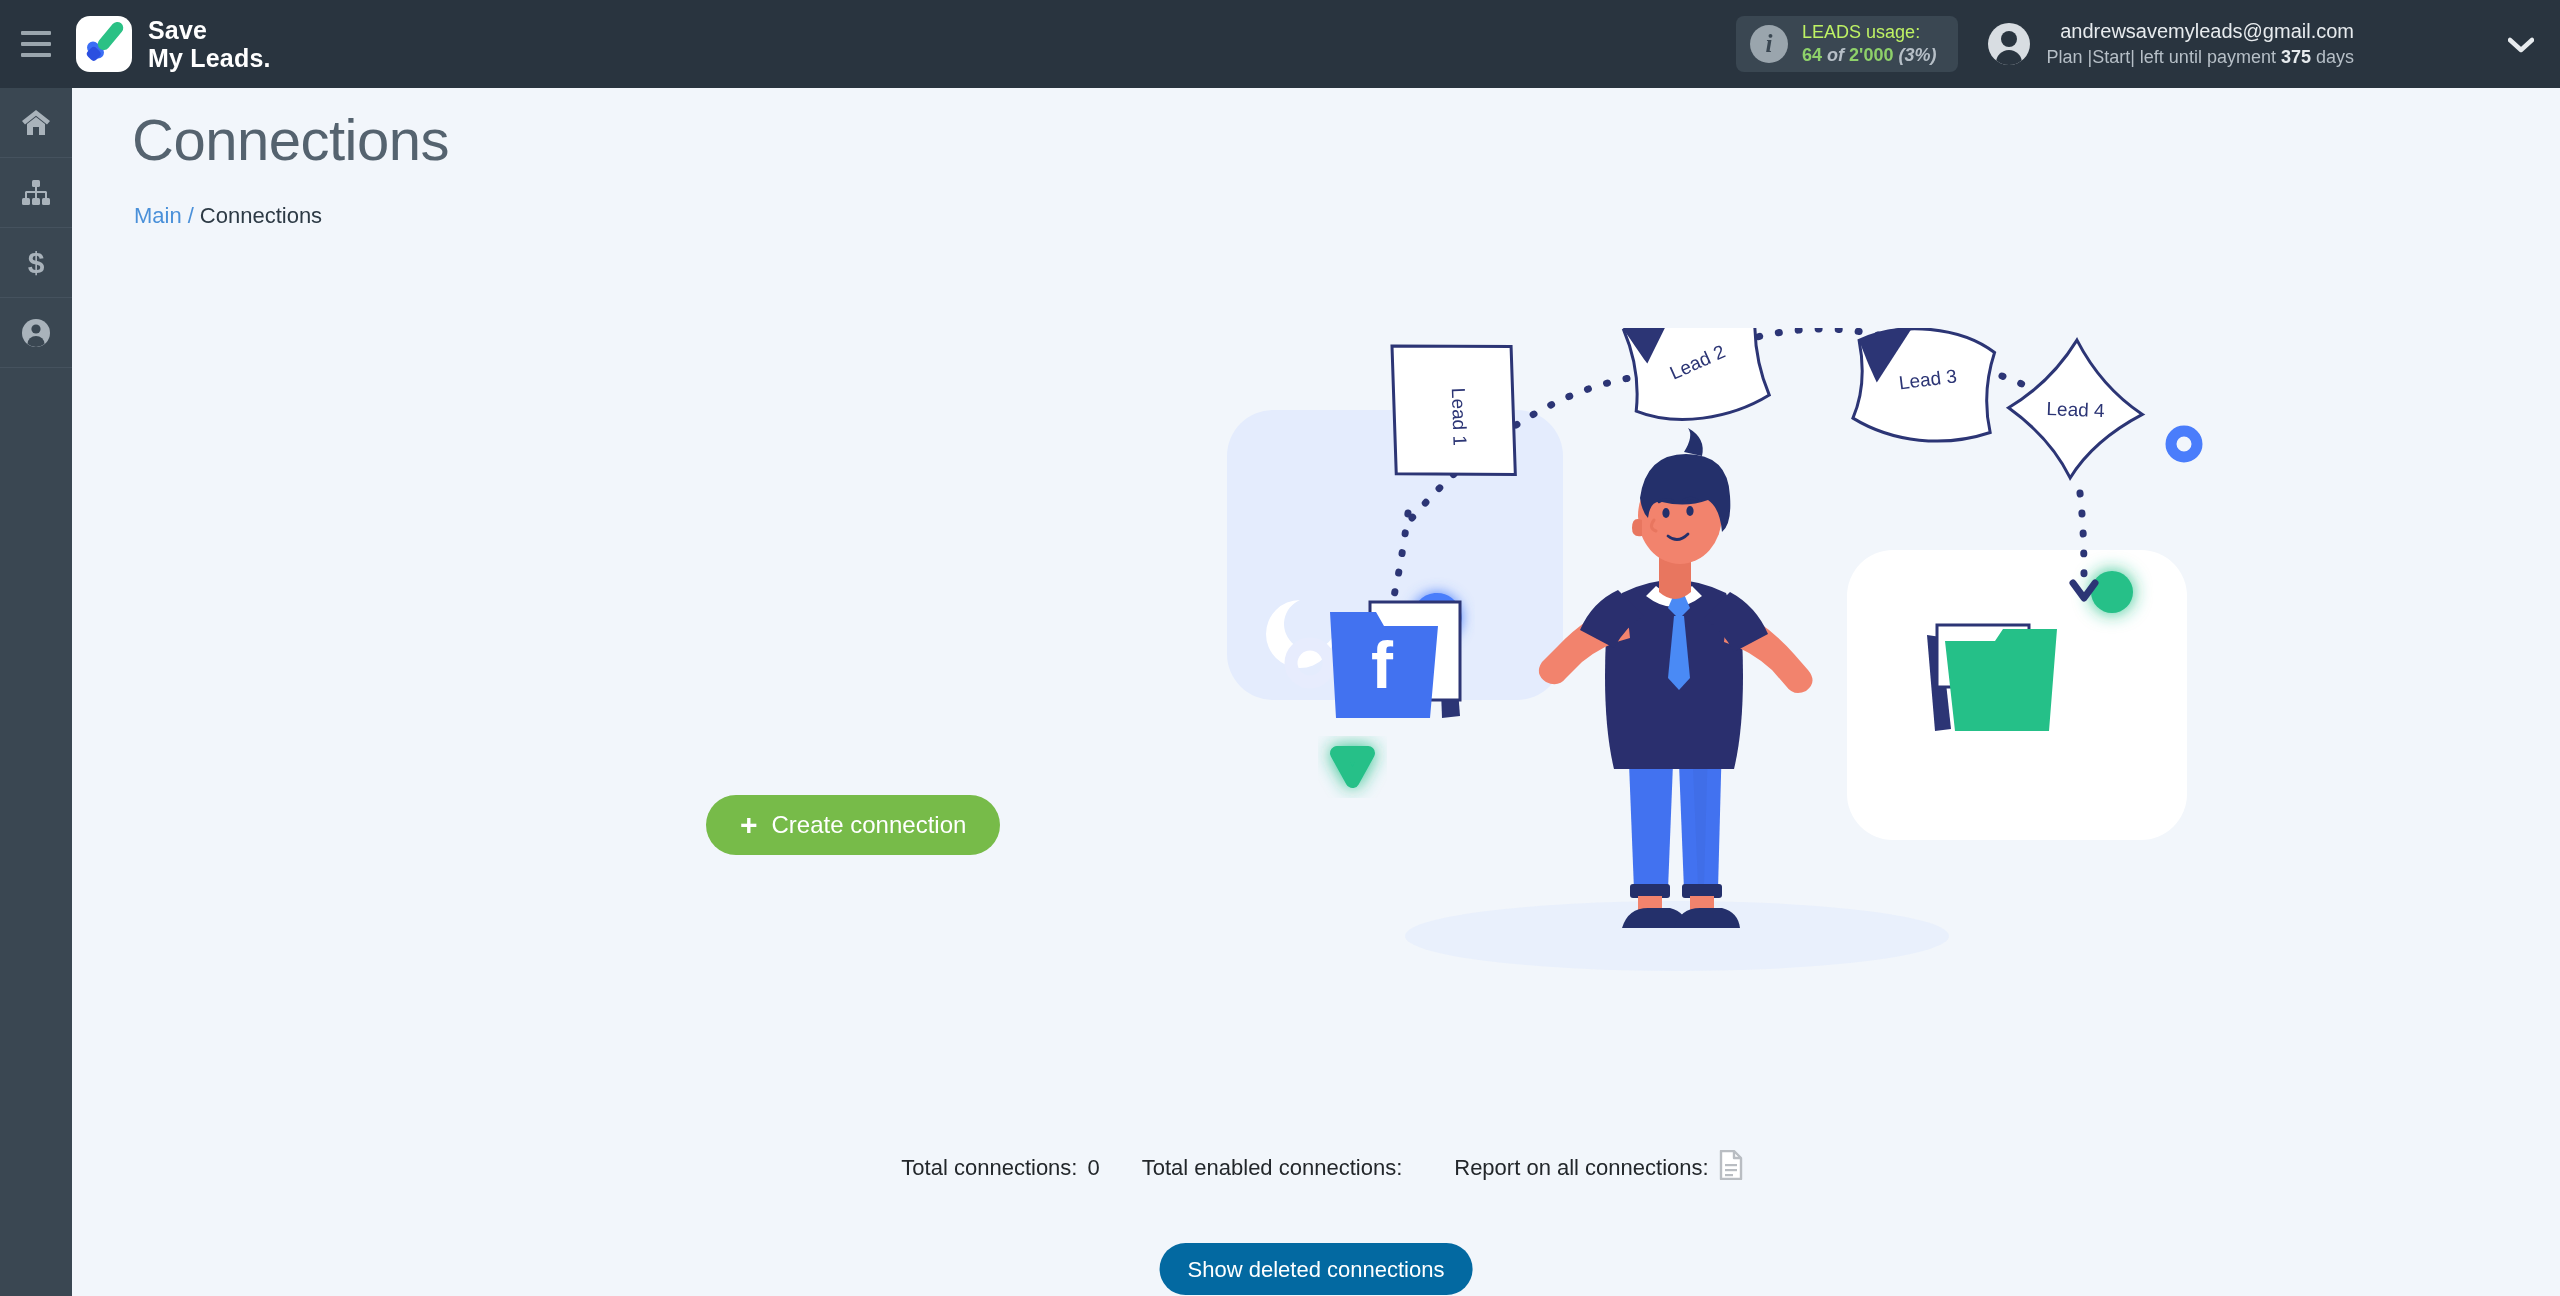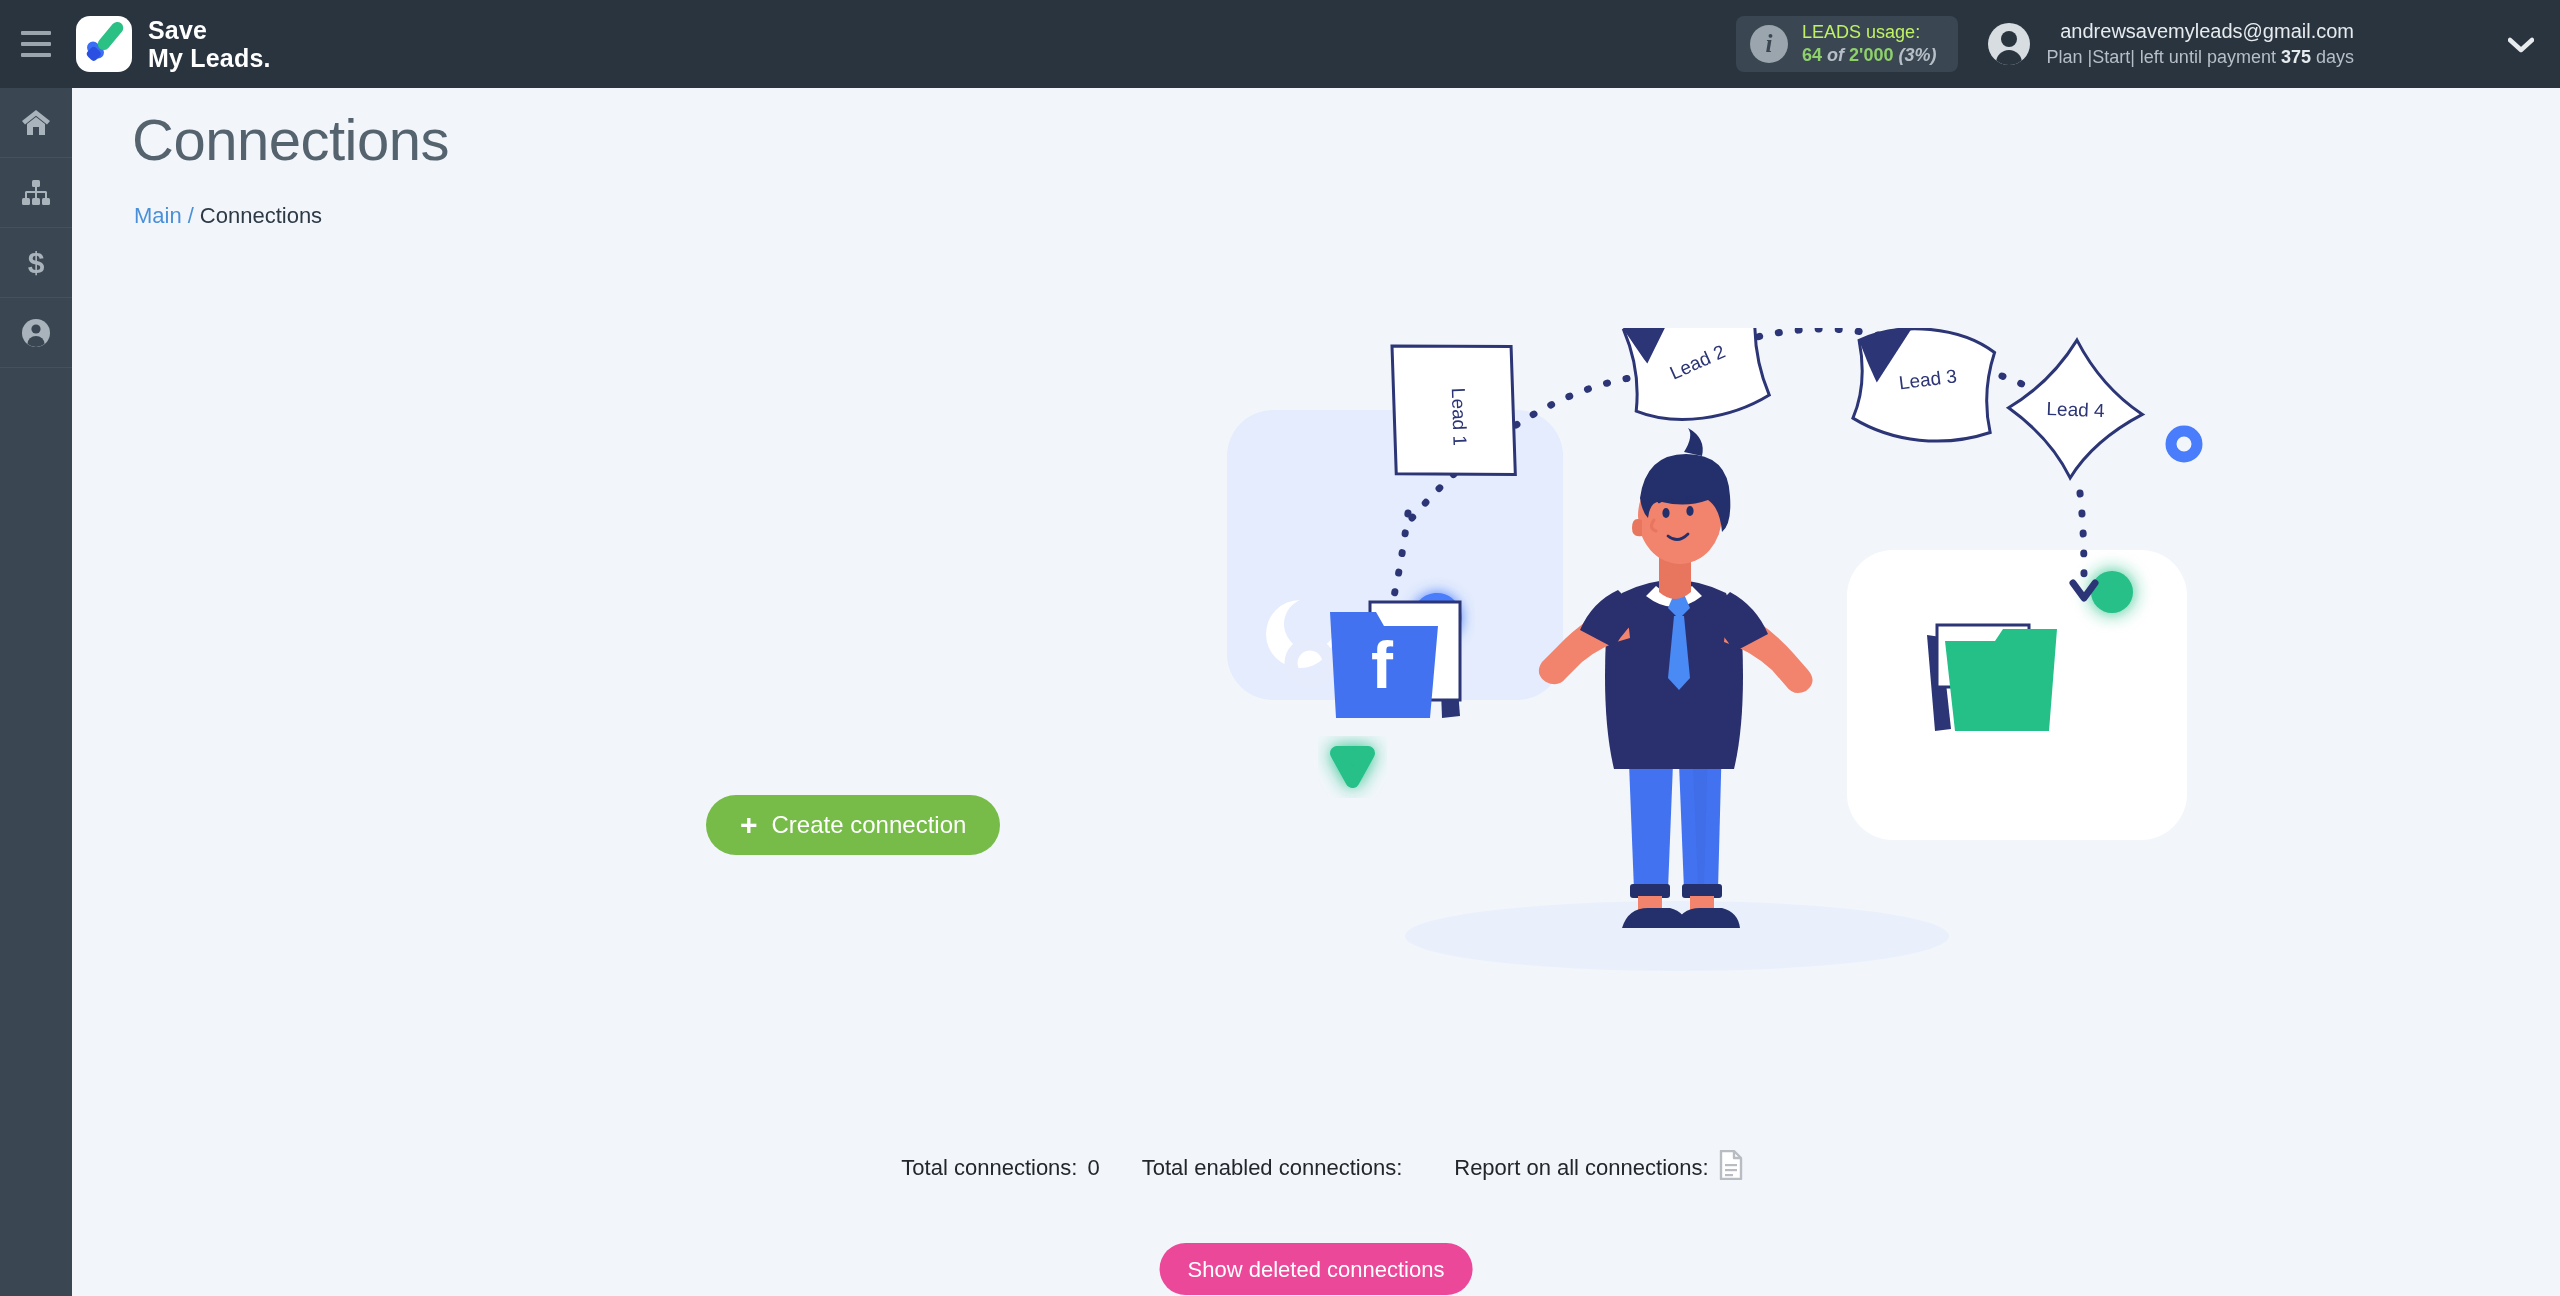--- a/index.html
+++ b/index.html
@@ -142,21 +142,21 @@
   .summary {
     position: absolute; left: 6px; top: 1062px; width: 2488px;
     display: flex; justify-content: center; align-items: center; gap: 42px;
     font-size: 22px; color: #23272b;
   }
   .summary .cell { display: flex; align-items: center; gap: 10px; }
   .report-icon { display:block; }
 
   .btn-deleted {
     position: absolute; left: 50%; top: 1155px; transform: translateX(-50%);
-    background: #ec4899; color: #fff; border: none; border-radius: 26px;
+    background: #0369a1; color: #fff; border: none; border-radius: 26px;
     height: 52px; padding: 14px 28px; font-size: 22px; cursor: pointer;
     font-family: "Liberation Sans", sans-serif; white-space: nowrap;
   }
 
   
   .illo { position: absolute; left: 1150px; top: 240px; width: 1120px; height: 760px; }
   .illo svg { display: block; }
 </style>
 </head>
 <body>

